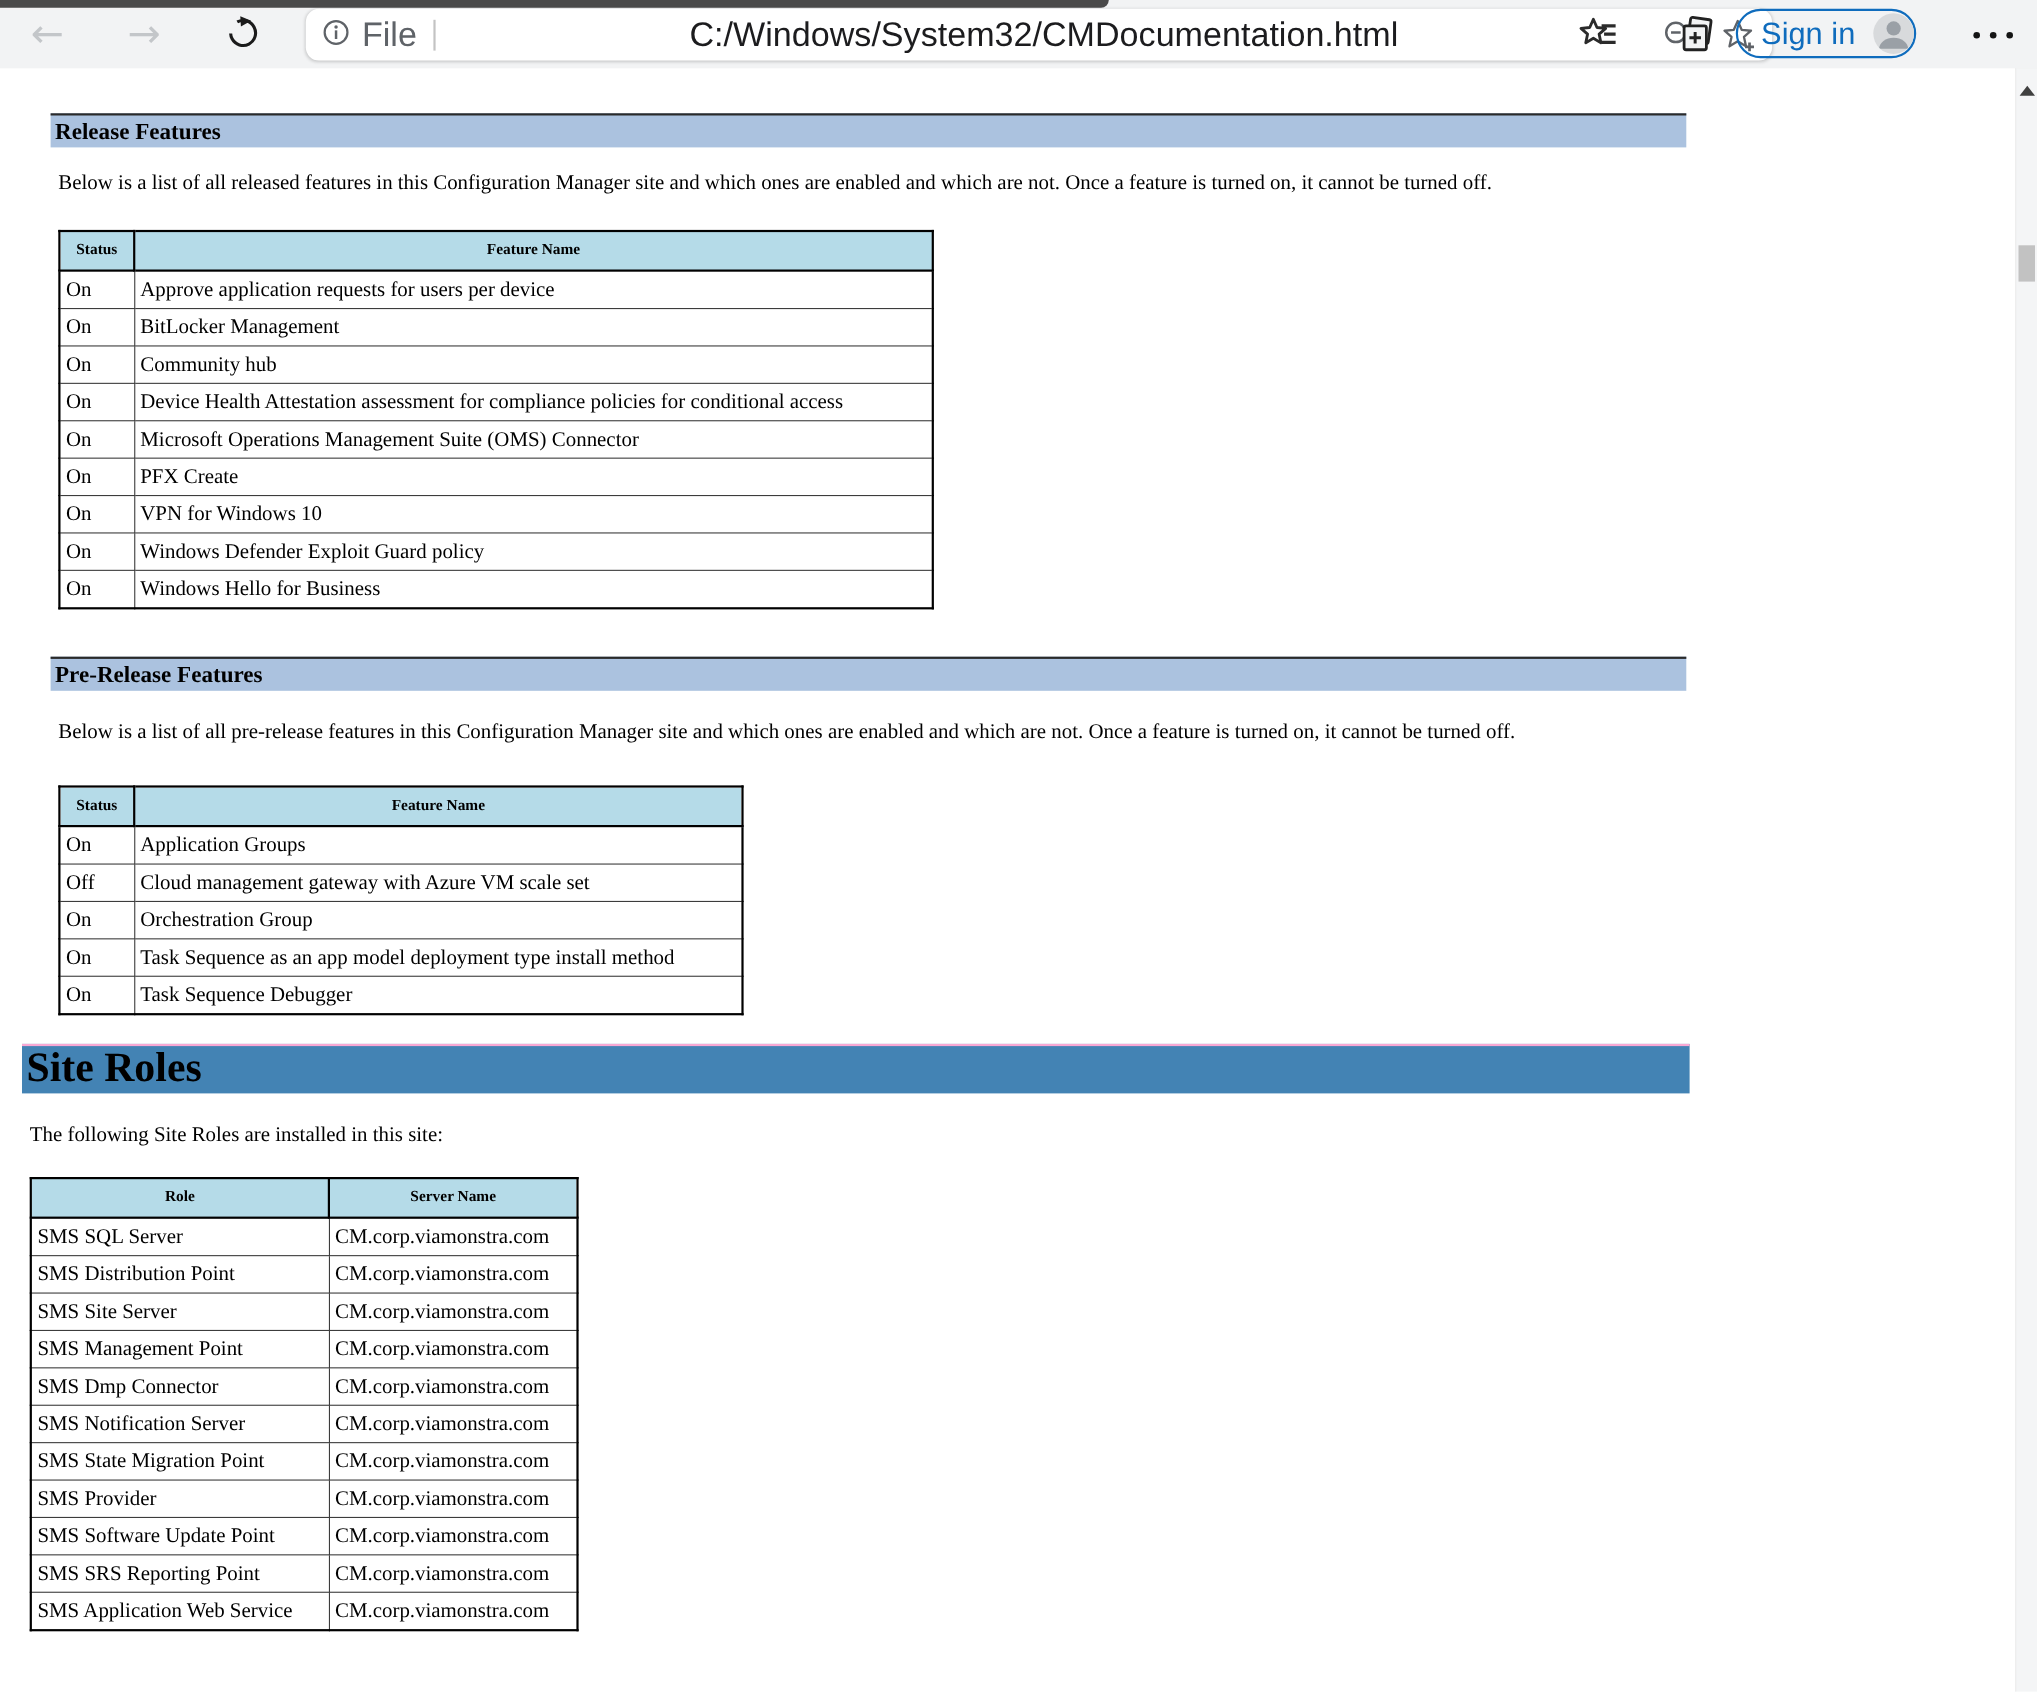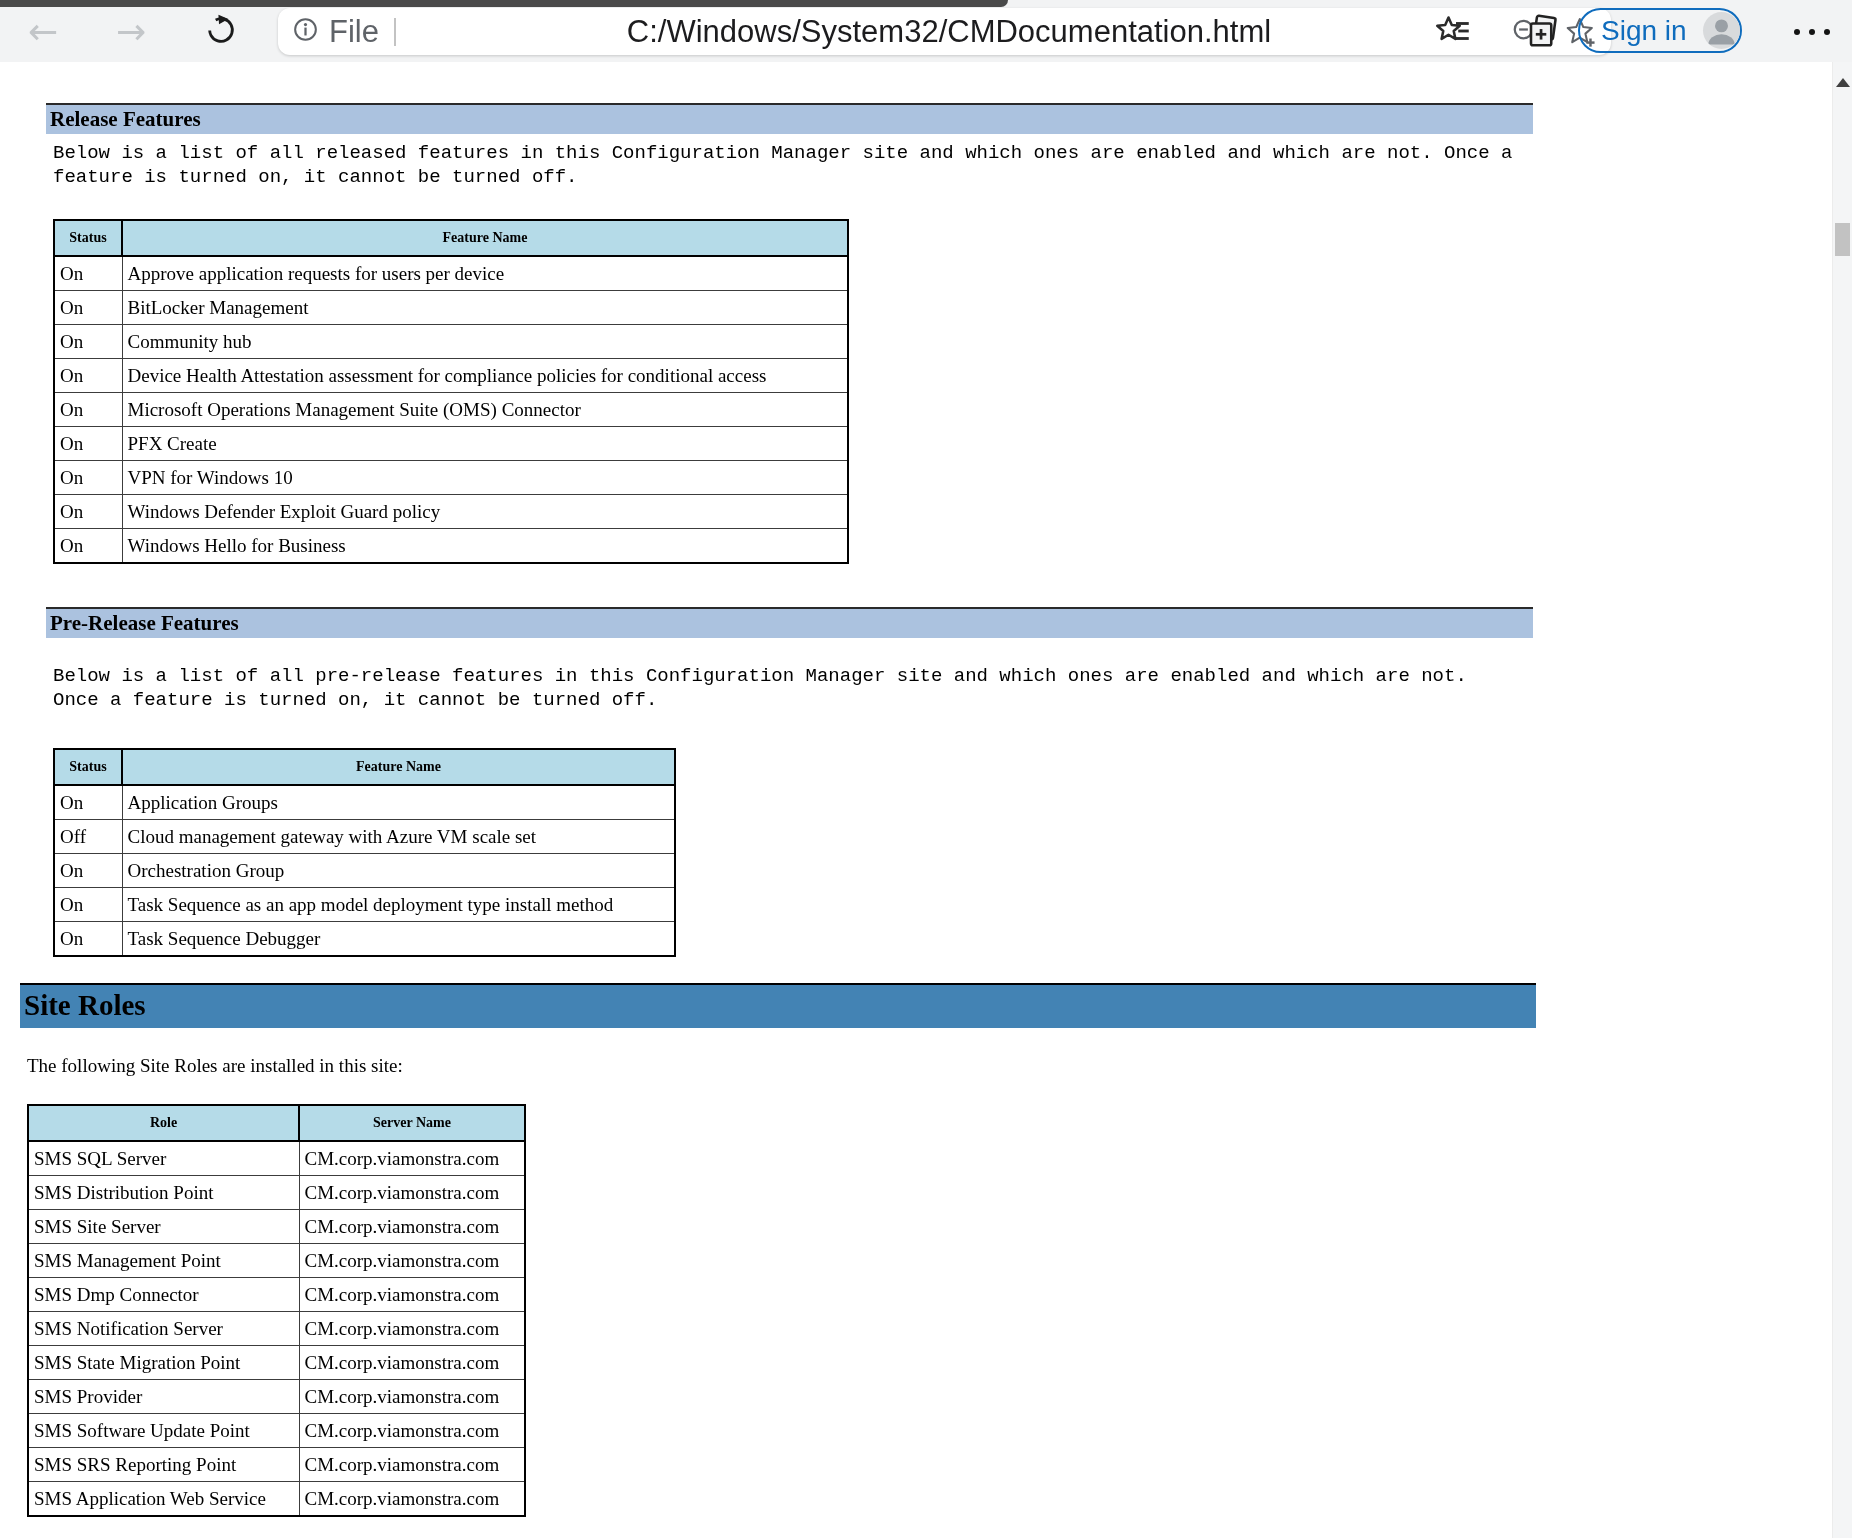--- a/index.html
+++ b/index.html
@@ -62,25 +62,25 @@
   .content{
     position:absolute;left:0;top:62px;width:1832px;height:1476px;background:#fff;overflow:hidden;
     font-family:"Liberation Serif","DejaVu Serif",serif;color:#000;
   }
   .band2{
     background:var(--h2-bg);border-top:2px solid #2a2a2a;
     font-size:21px;font-weight:bold;line-height:24px;padding:2px 0 3px 4px;
     margin:41px 299px 0 46px;
   }
   .band2.pre{margin-top:43px;}
-  p.intro{font-size:19px;line-height:24px;margin:7px 312px 0 53px;font-family:Liberation Mono, monospace;}
+  p.intro{font-size:19px;line-height:24px;margin:21px 312px 0 53px;}
   p.intro.pre{margin-top:26px;}
   .band1{
-    background:var(--h1-bg);border-top:2px solid #000000;
-    font-size:29px;font-weight:bold;line-height:35px;padding:3px 0 5px 4px;
+    background:var(--h1-bg);border-top:2px solid #f9a8d4;
+    font-size:38px;font-weight:bold;line-height:35px;padding:3px 0 5px 4px;
     margin:26px 296px 0 20px;
   }
   p.intro3{font-size:19px;line-height:24px;margin:26px 0 0 27px;}
   .toclink-row{margin:12px 299px 0 0;text-align:right;font-size:19px;line-height:24px;}
   .toclink-row a{color:var(--link);text-decoration:underline;cursor:pointer;}
 
   table.doc-tbl{border-collapse:collapse;table-layout:fixed;border:2px solid #000;}
   table.doc-tbl th{
     background:var(--th-bg);border:2px solid #000;font-size:14px;font-weight:bold;
     line-height:26px;padding:4px 4px;text-align:center;overflow:hidden;white-space:nowrap;

